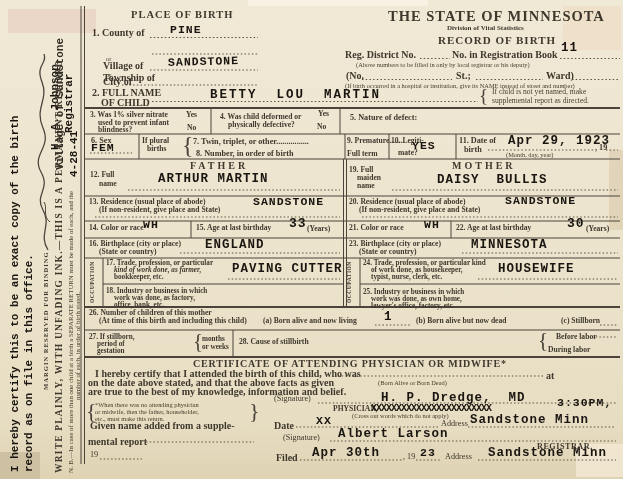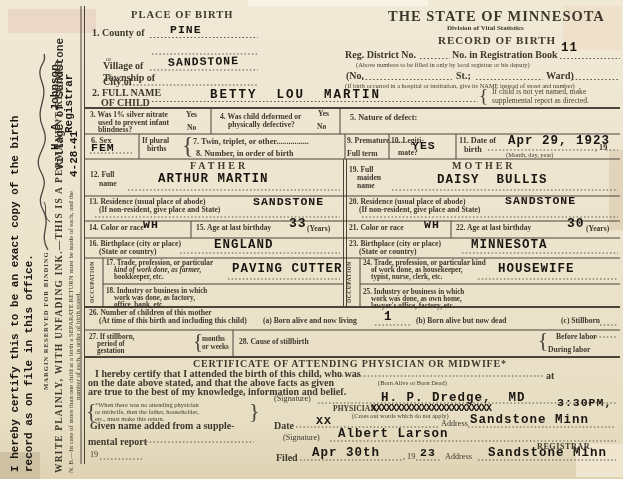--- a/index.html
+++ b/index.html
@@ -182,21 +182,21 @@
   <div class="abs p s75" style="left:89px;top:198px;">13. Residence (usual place of abode)</div>
   <div class="abs p s75" style="left:99px;top:206px;">(If non-resident, give place and State)</div>
   <div class="abs t" style="left:253px;top:196px;">SANDSTONE</div>
   <div class="abs p s75" style="left:89px;top:224px;">14. Color or race</div>
   <div class="abs t" style="left:143px;top:219px;">WH</div>
   <div class="abs p s75" style="left:196px;top:224px;">15. Age at last birthday</div>
   <div class="abs t" style="left:289px;top:217px;font-size:13px;">33</div>
   <div class="abs p s75" style="left:307px;top:225px;">(Years)</div>
   <div class="abs p s75" style="left:89px;top:240px;">16. Birthplace (city or place)</div>
   <div class="abs p s75" style="left:99px;top:248px;">(State or country)</div>
-  <div class="abs t big" style="left:214px;top:238px;">ENGLAND</div>
+  <div class="abs t big" style="left:205px;top:238px;">ENGLAND</div>
   <div class="rot p" style="left:90px;top:303px;width:44px;font-size:5.5px;letter-spacing:.5px;">OCCUPATION</div>
   <div class="abs p s7" style="left:106px;top:259px;">17. Trade, profession, or particular</div>
   <div class="abs p s7" style="left:114px;top:266px;font-style:italic;">kind of work done, as farmer,</div>
   <div class="abs p s7" style="left:114px;top:273px;">bookkeeper, etc.</div>
   <div class="abs t" style="left:232px;top:262px;font-size:12.5px;">PAVING CUTTER</div>
   <div class="abs p s7" style="left:106px;top:287px;">18. Industry or business in which</div>
   <div class="abs p s7" style="left:114px;top:294px;">work was done, as factory,</div>
   <div class="abs p s7" style="left:114px;top:301px;">office, bank, etc.</div>
 
   <div class="abs p" style="left:452px;top:160px;font-size:10px;letter-spacing:3px;font-weight:bold;">MOTHER</div>

